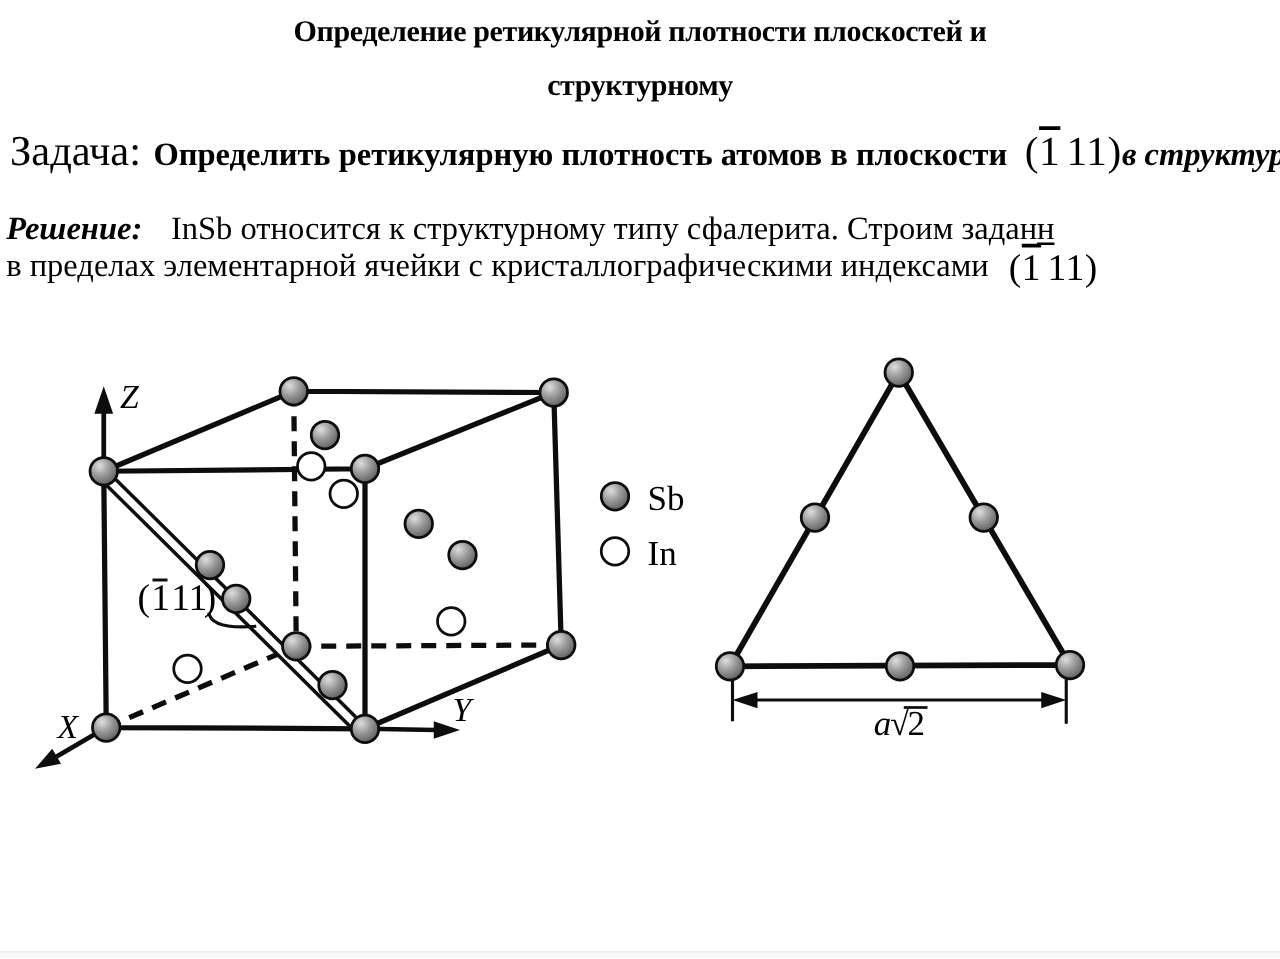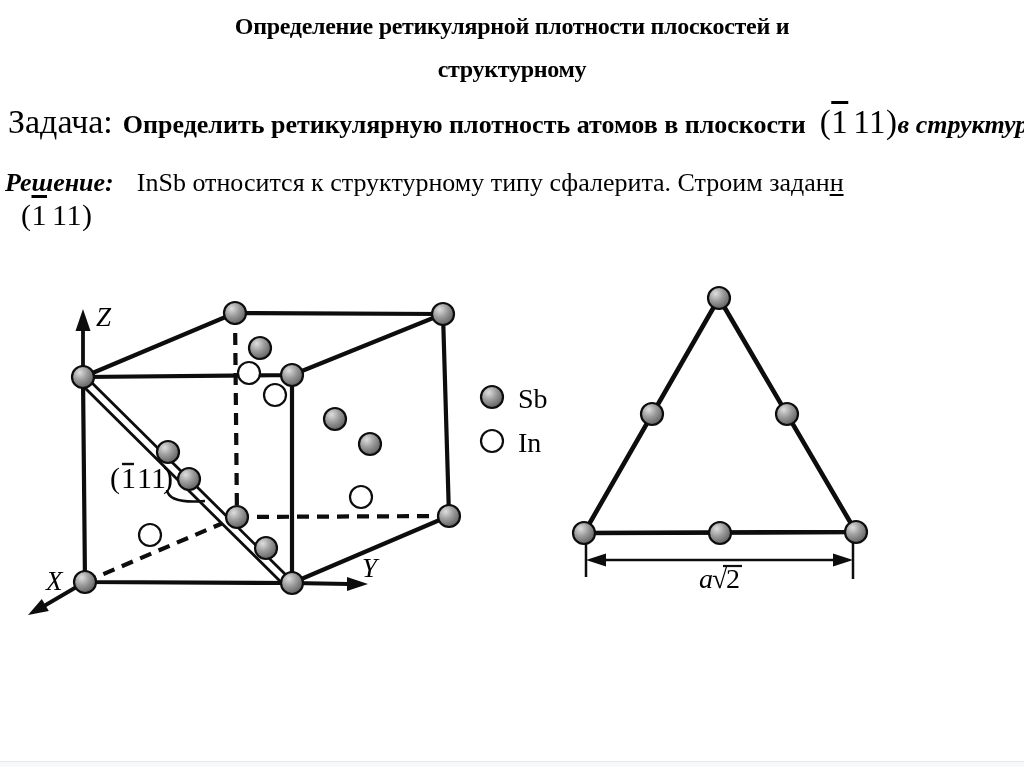--- a/index.html
+++ b/index.html
@@ -47,20 +47,21 @@
     <span class="miller"><span>(</span><span class="bar-digit">1</span><span>11</span><span>)</span></span>
     <span class="task-tail">в структуре InSb.</span>
   </div>
 
   <div class="solution">
     <div class="sol-line">
       <span class="sol-label">Решение:</span>
       <span class="sol-text">InSb относится к структурному типу сфалерита. Строим задан</span><span class="u-char">н</span>
     </div>
     <div class="sol-line">
+      <span>в пределах элементарной ячейки с кристаллографическими индексами</span>
       <span class="miller-sm"><span>(</span><span class="bar-digit">1</span><span>11</span><span>)</span></span>
     </div>
   </div>
 
   <svg class="figures" viewBox="0 0 1024 767">
     <defs>
       <radialGradient id="gAtom" cx="35%" cy="30%" r="80%">
         <stop offset="0%" stop-color="#dedede"></stop>
         <stop offset="45%" stop-color="#9a9a9a"></stop>
         <stop offset="100%" stop-color="#555555"></stop>

